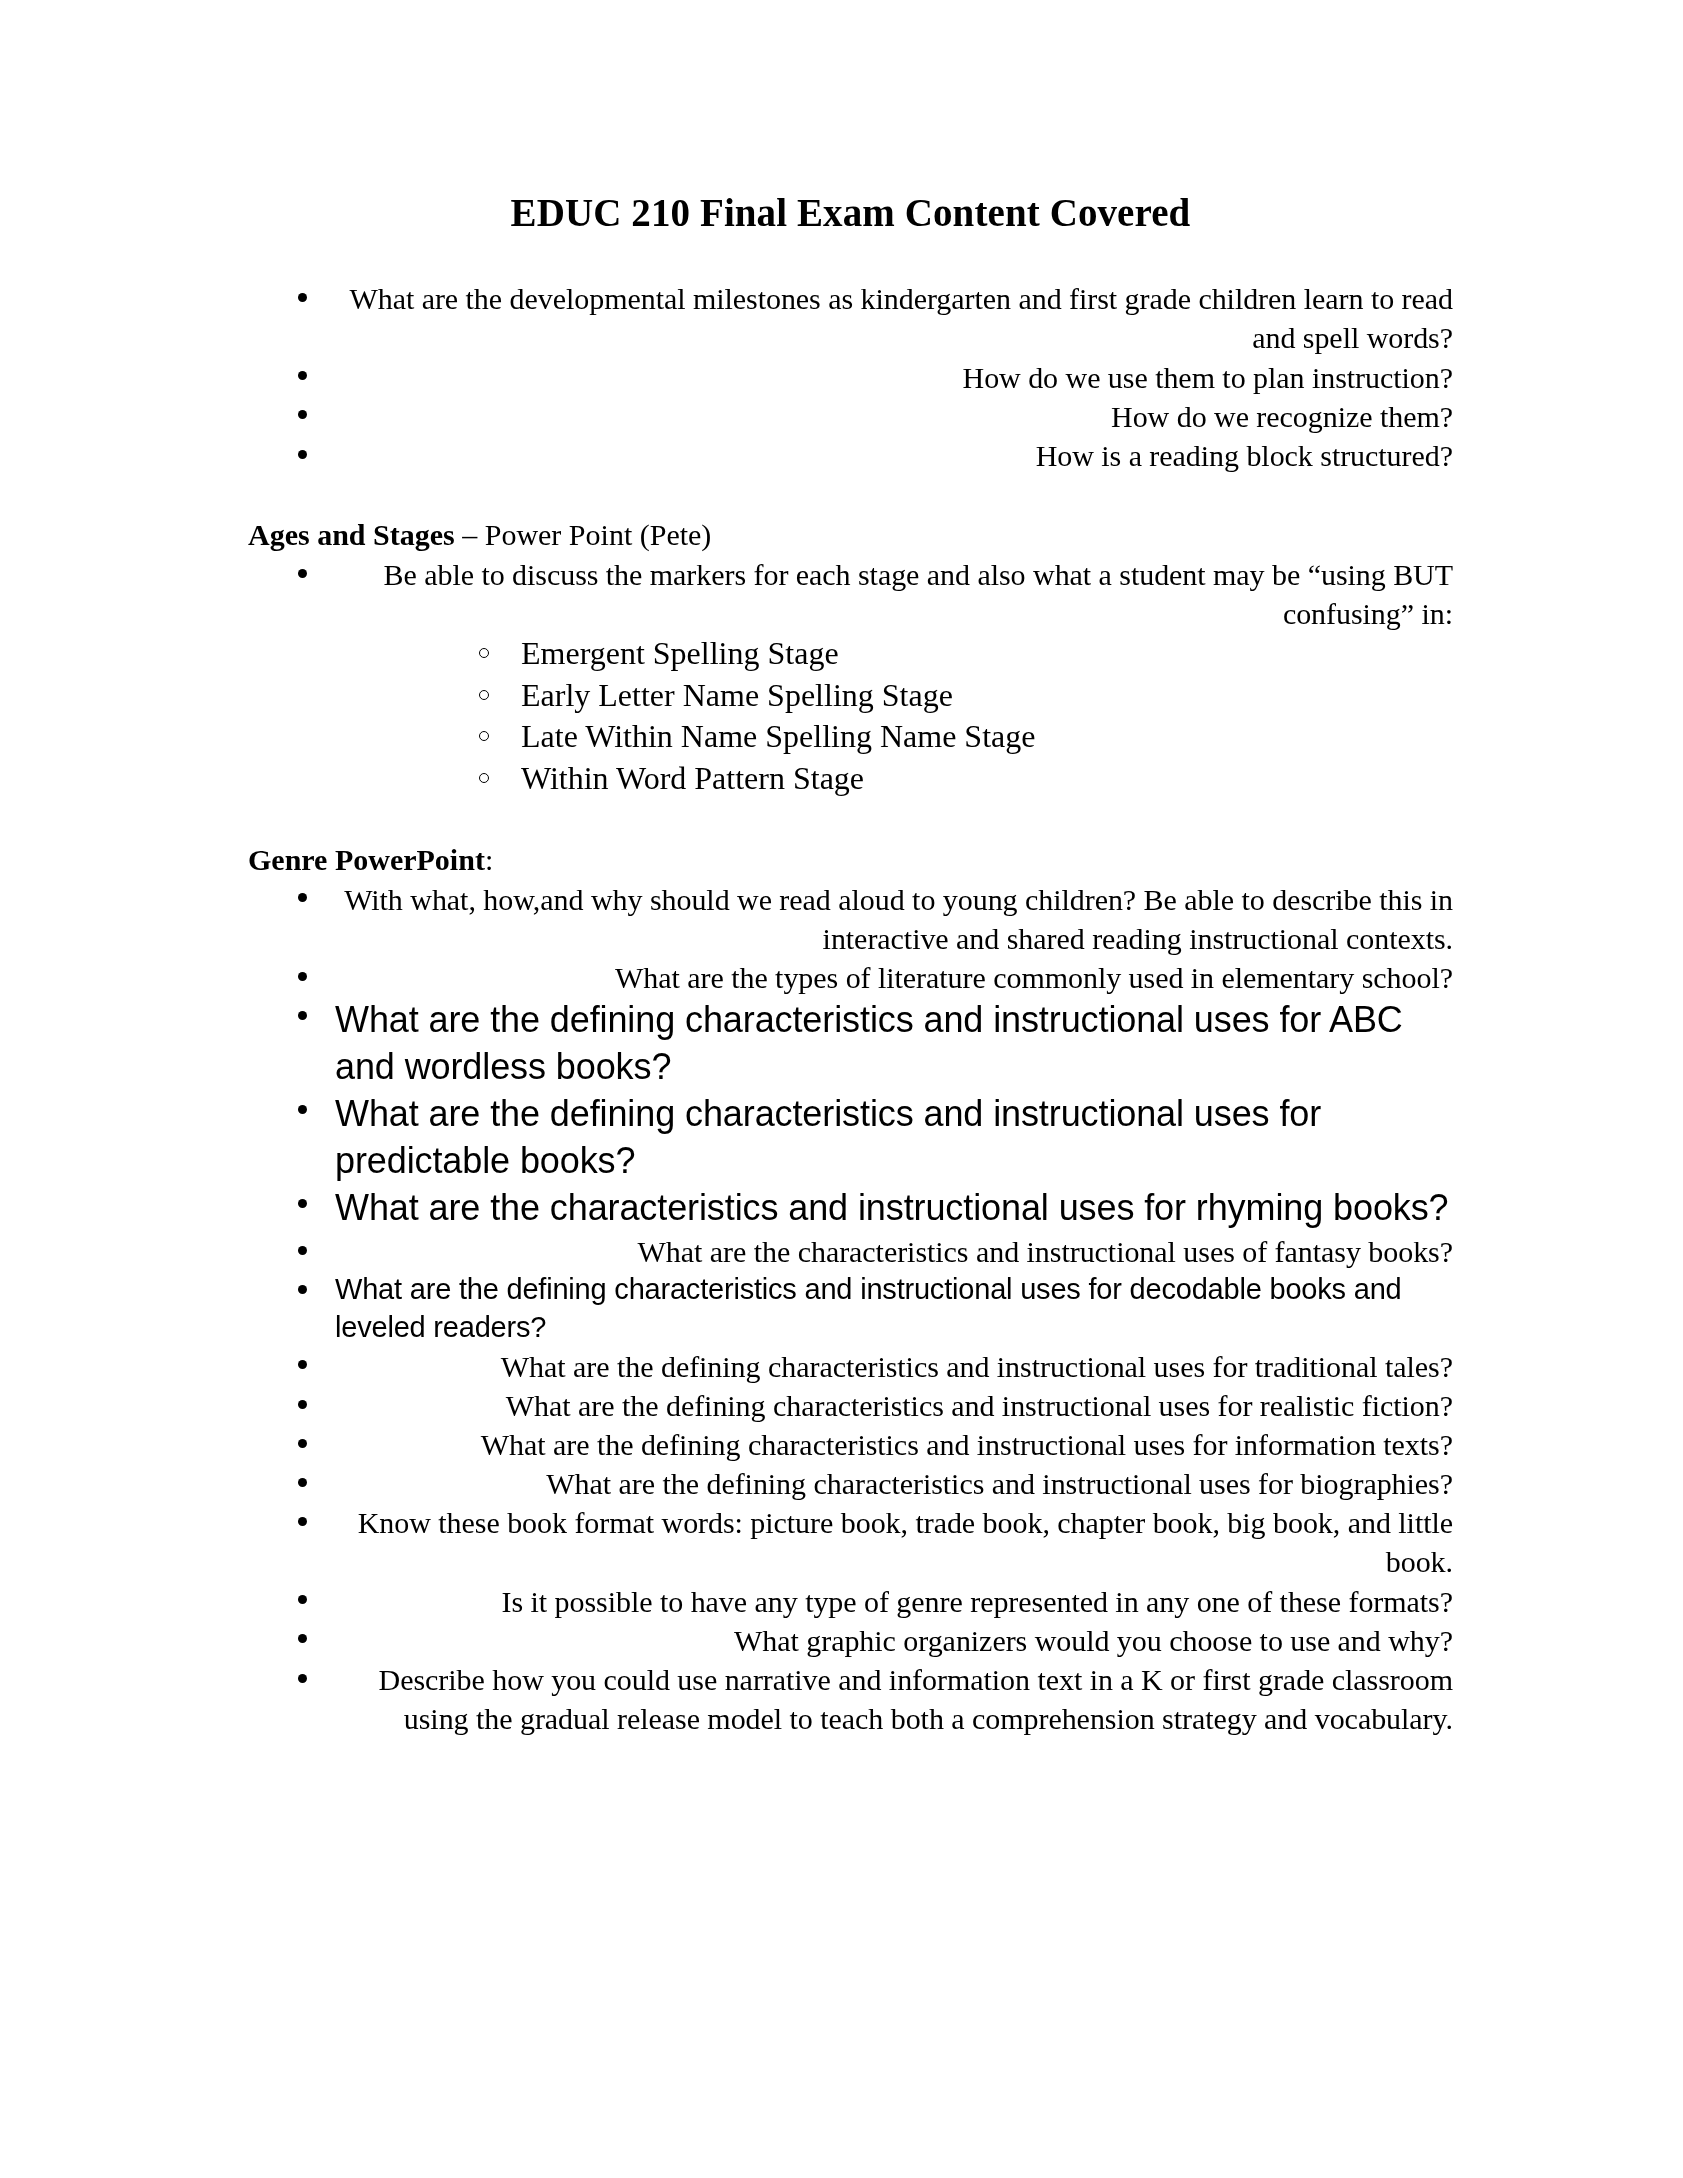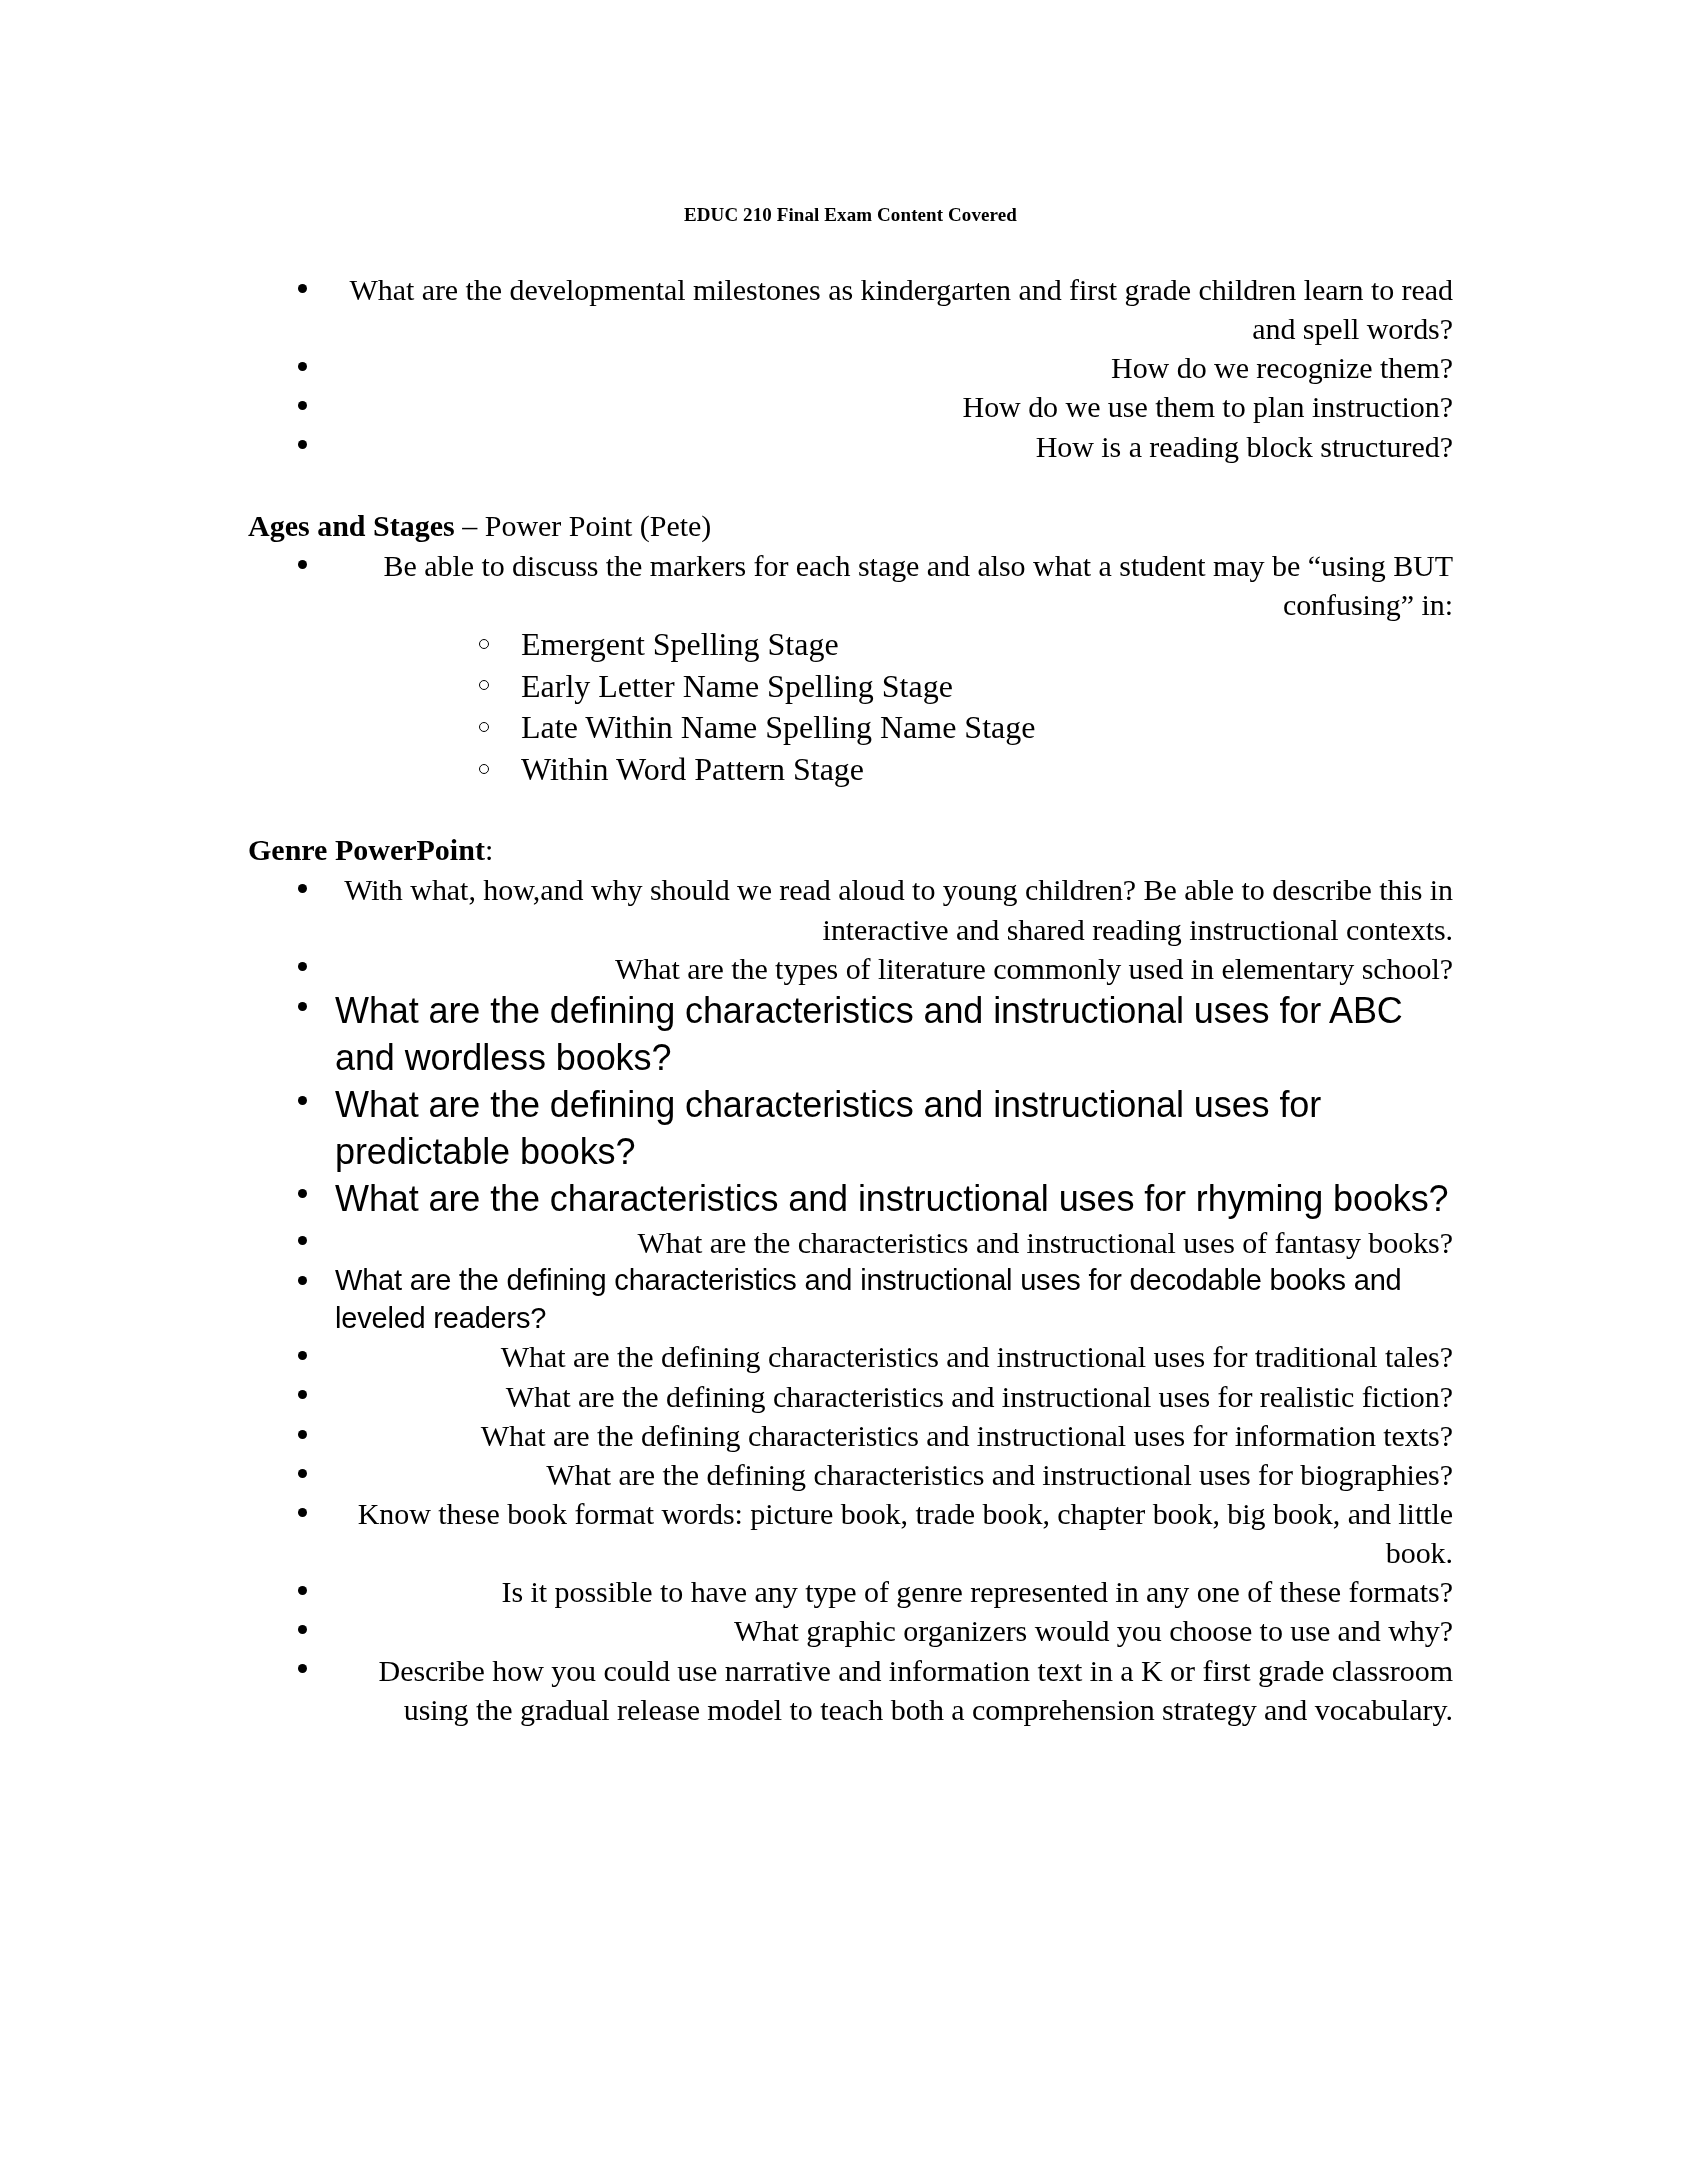--- a/index.html
+++ b/index.html
@@ -21,24 +21,24 @@
     height: 2178px;
     background: #ffffff;
     box-sizing: border-box;
     padding: 188px 230px 0 248px;
   }
 
   
   .doc-title {
     font-family: "Liberation Serif", serif;
     font-weight: bold;
-    font-size: 19px;
+    font-size: 39px;
     line-height: 1.16;
     text-align: center;
-    margin: 16px 0 44px 0;
+    margin: 2px 0 44px 0;
     letter-spacing: 0.1px;
   }
 
   
   .section-heading {
     font-family: "Liberation Serif", serif;
     font-size: 30px;
     line-height: 1.3;
     margin: 0 0 1px 0;
     white-space: normal;
@@ -132,25 +132,25 @@
 
   <div id="sections-root">
       <div class="section-block">
         <ul class="level1">
           <li class="serif-item">
             <span class="bullet-dot"></span>
             <span class="item-text">What are the developmental milestones as kindergarten and first grade children learn to read and spell words?</span>
           </li>
           <li class="serif-item">
             <span class="bullet-dot"></span>
+            <span class="item-text">How do we use them to plan instruction?</span>
+          </li>
+          <li class="serif-item">
+            <span class="bullet-dot"></span>
             <span class="item-text">How do we recognize them?</span>
-          </li>
-          <li class="serif-item">
-            <span class="bullet-dot"></span>
-            <span class="item-text">How do we use them to plan instruction?</span>
           </li>
           <li class="serif-item">
             <span class="bullet-dot"></span>
             <span class="item-text">How is a reading block structured?</span>
           </li>
         </ul>
       </div>
       <div class="section-gap"></div>
       <div class="section-block">
         <div class="section-heading"><span class="hd-bold">Ages and Stages</span><span class="hd-rest"> – Power Point (Pete)</span></div>

